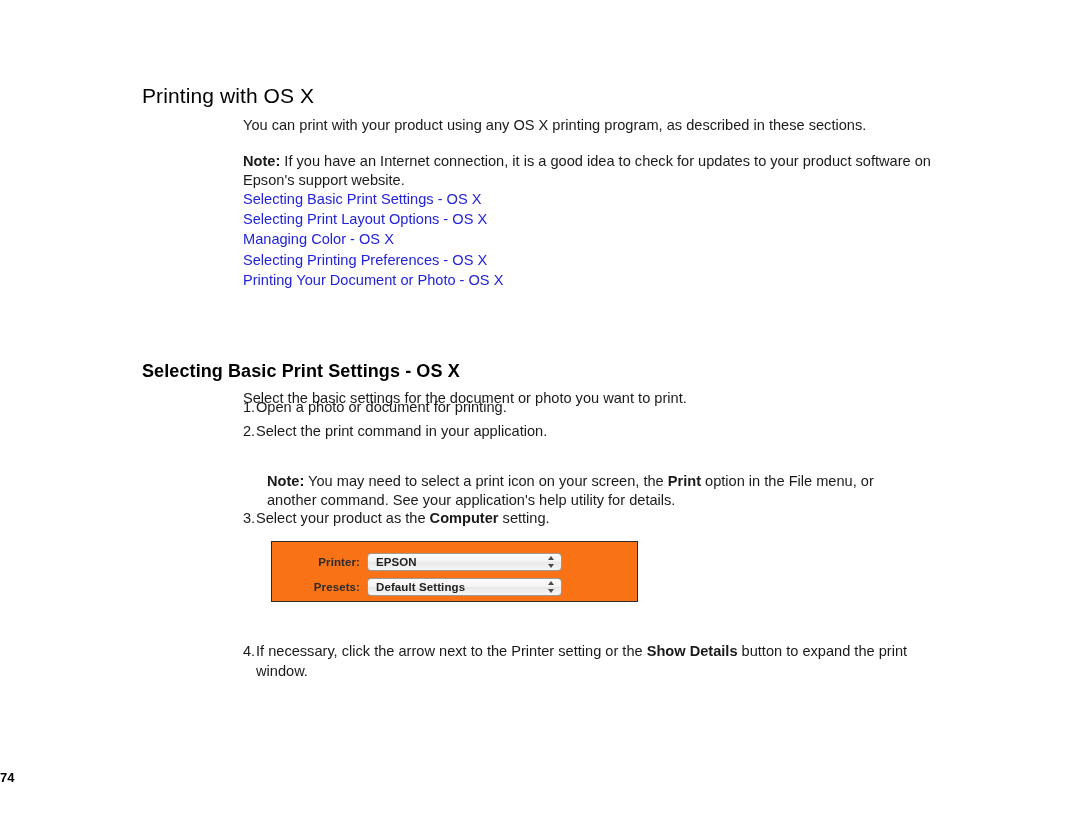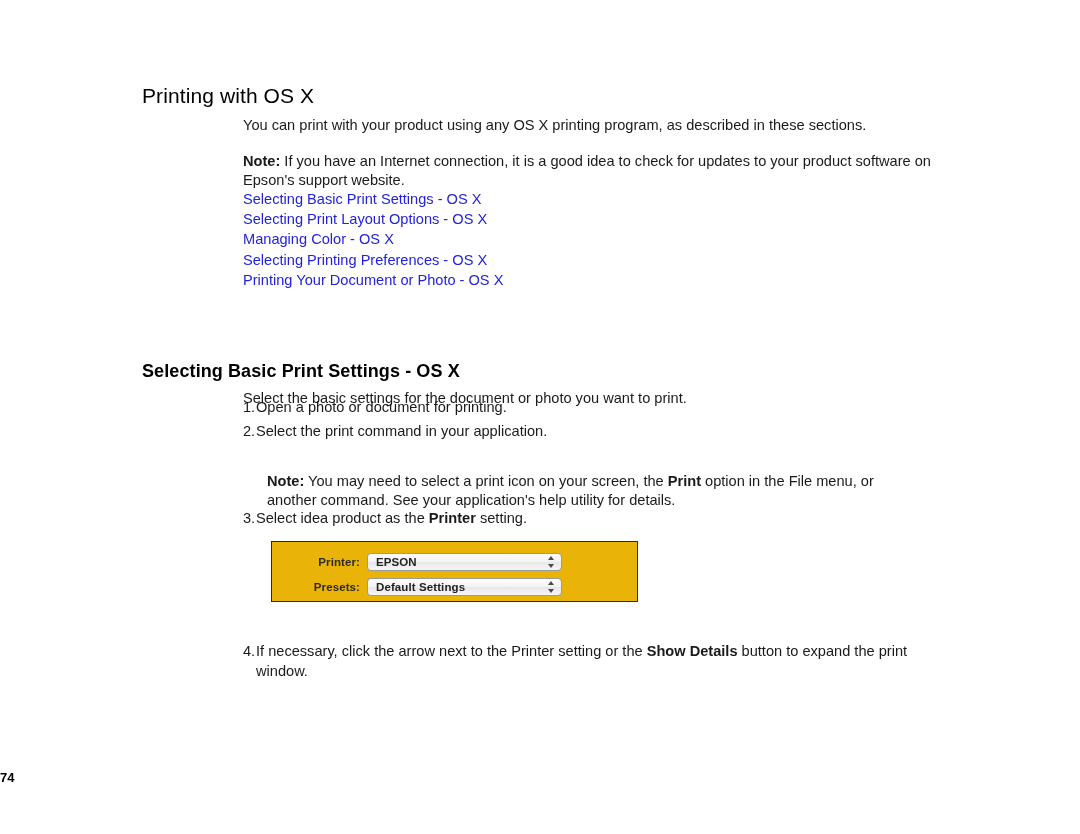--- a/index.html
+++ b/index.html
@@ -107,21 +107,21 @@
   .step-3 { left: 243px; top: 509px; width: 660px; }
   .step-4 { left: 243px; top: 642px; width: 680px; }
 
   
   .dialog {
     position: absolute;
     left: 271px;
     top: 541px;
     width: 367px;
     height: 61px;
-    background: #eab308;
+    background: #f97316;
     border: 1.5px solid #2b2b2b;
     box-sizing: border-box;
   }
   .dlg-row {
     position: absolute;
     left: 0;
     width: 100%;
     height: 19px;
     display: flex;
     align-items: center;
@@ -227,21 +227,21 @@
 
   <div class="step step-2">
     <span class="num">2.</span>
     <span class="txt">Select the print command in your application.</span>
   </div>
 
   <p class="para p-note2"><span class="bold">Note:</span><span> You may need to select a print icon on your screen, the </span><span class="bold">Print</span><span> option in the File menu, or another command. See your application's help utility for details.</span></p>
 
   <div class="step step-3">
     <span class="num">3.</span>
-    <span class="txt"><span>Select idea product as the </span><span class="bold">Printer</span><span> setting.</span></span>
+    <span class="txt"><span>Select your product as the </span><span class="bold">Computer</span><span> setting.</span></span>
   </div>
 
   <div class="dialog">
     <div class="dlg-row dlg-row-printer">
       <span class="dlg-label">Printer:</span>
       <div class="dlg-select">
         <span class="val">EPSON</span>
         <span class="stepper">
           <span class="tri tri-up"></span>
           <span class="tri tri-down"></span>

